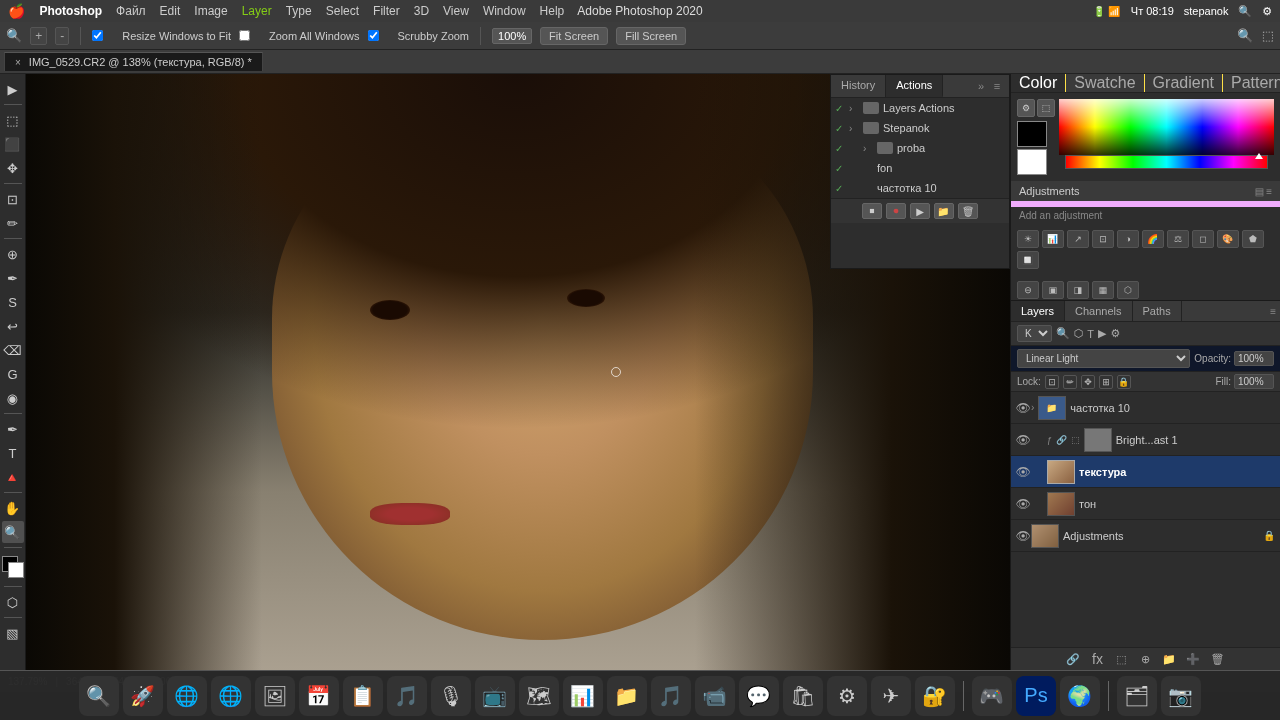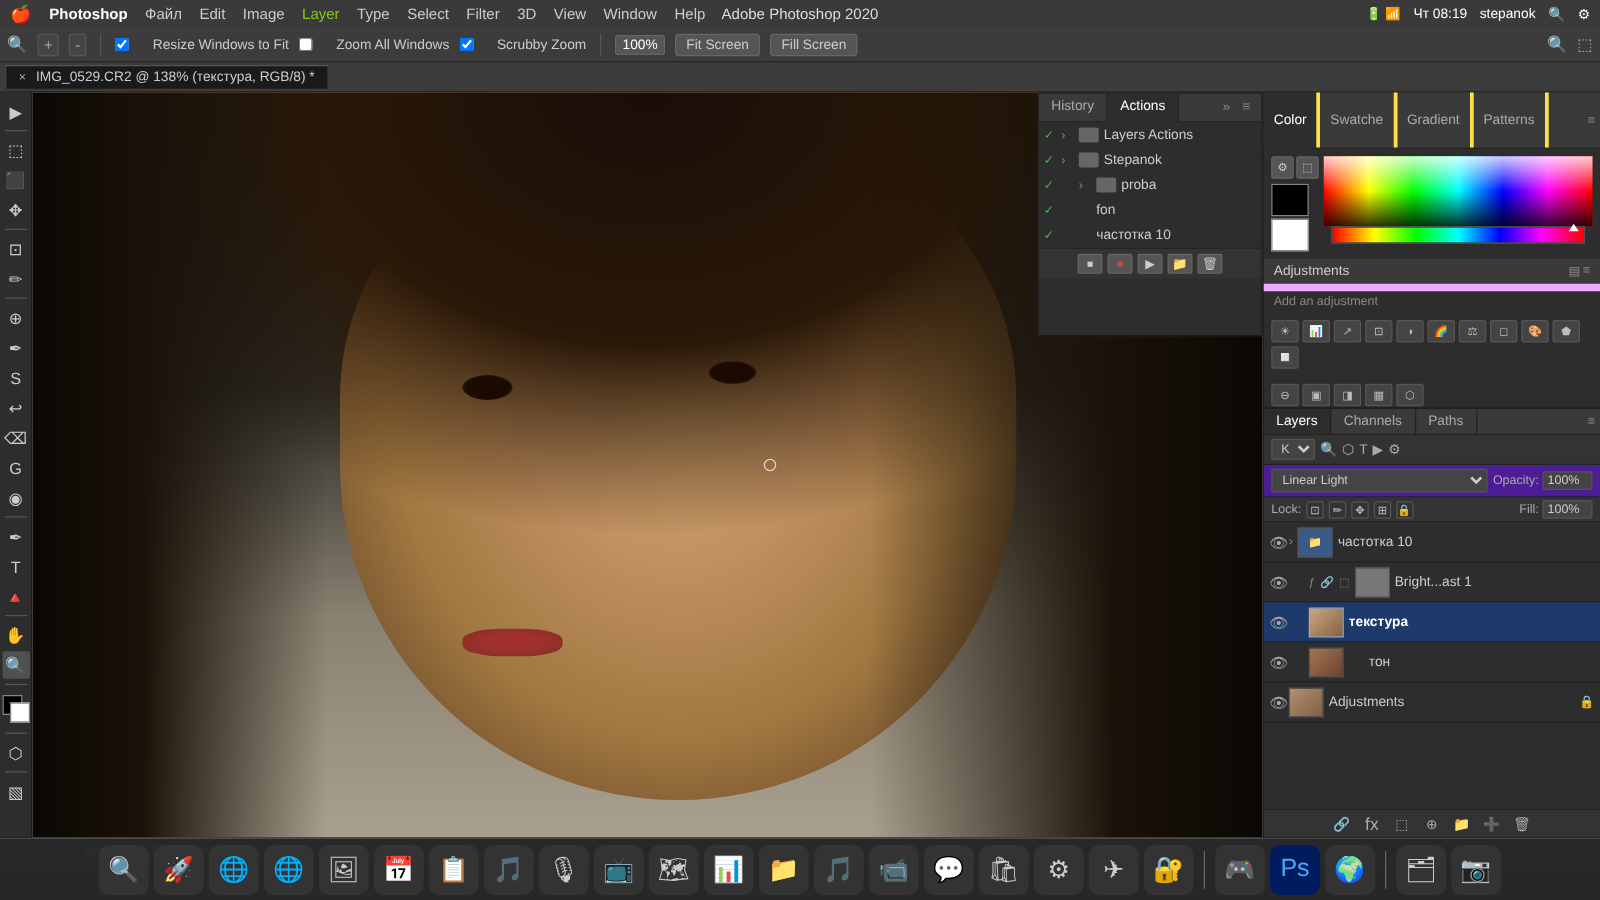--- a/index.html
+++ b/index.html
@@ -100,21 +100,21 @@
     .adj-icon-btn { width: 22px; height: 18px; background: #444; border: 1px solid #555; border-radius: 2px; cursor: pointer; display: flex; align-items: center; justify-content: center; font-size: 9px; color: #bbb; }
     .adj-subtitle { padding: 3px 8px; font-size: 10px; color: #888; }
 
     
     #layers-panel {
       flex: 1; display: flex; flex-direction: column; overflow: hidden;
     }
     .layers-tab-bar { display: flex; background: #3a3a3a; border-bottom: 1px solid #222; }
     .layers-tab { padding: 4px 10px; font-size: 11px; color: #aaa; cursor: pointer; border-right: 1px solid #222; }
     .layers-tab.active { background: #2d2d2d; color: #fff; }
-    .layers-options { display: flex; align-items: center; padding: 3px 6px; gap: 4px; background: #4c1d95; border-bottom: 1px solid #222; }
+    .layers-options { display: flex; align-items: center; padding: 3px 6px; gap: 4px; background: #0f172a; border-bottom: 1px solid #222; }
     .layers-mode { background: #444; border: 1px solid #555; padding: 2px 4px; border-radius: 2px; font-size: 10px; color: #ccc; flex: 1; }
     .layers-opacity { display: flex; align-items: center; gap: 3px; font-size: 10px; color: #aaa; }
     .opacity-input { background: #444; border: 1px solid #555; width: 40px; padding: 1px 3px; border-radius: 2px; color: #ccc; font-size: 10px; }
     .lock-row { display: flex; align-items: center; padding: 2px 6px; gap: 4px; background: #333; border-bottom: 1px solid #222; }
     .lock-label { font-size: 10px; color: #aaa; }
     .lock-icon { width: 14px; height: 14px; display: flex; align-items: center; justify-content: center; border: 1px solid #555; border-radius: 2px; cursor: pointer; font-size: 9px; color: #bbb; }
     .fill-row { margin-left: auto; display: flex; align-items: center; gap: 3px; font-size: 10px; color: #aaa; }
 
     .layers-list { flex: 1; overflow-y: auto; background: #2d2d2d; }
     .layer-item { display: flex; align-items: center; padding: 3px 4px; height: 32px; border-bottom: 1px solid #222; cursor: pointer; }
@@ -133,21 +133,21 @@
       width: 100%; height: 22px; background: #2d2d2d;
       display: flex; align-items: center; padding: 0 8px; gap: 8px;
       border-top: 1px solid #1a1a1a; font-size: 10px; color: #888;
     }
 
     
     #color-panel {
       display: flex; flex-direction: column;
     }
     .color-panel-tabs { display: flex; background: #3a3a3a; border-bottom: 1px solid #222; }
-    .color-tab { padding: 16px 8px; font-size: 11px; color: #aaa; cursor: pointer; border-right: 3px solid #fde047; }
+    .color-tab { padding: 0 8px; font-size: 16px; color: #aaa; cursor: pointer; border-right: 1px solid #fde047; }
     .color-tab.active { background: #2d2d2d; color: #fff; }
     .color-preview-area { display: flex; padding: 6px; gap: 4px; background: #2d2d2d; }
     .color-swatch-fg { width: 30px; height: 26px; background: #000; border: 1px solid #888; cursor: pointer; }
     .color-swatch-bg { width: 30px; height: 26px; background: #fff; border: 1px solid #888; cursor: pointer; }
     .color-gradient { flex: 1; height: 56px; position: relative; background: linear-gradient(to right, #ff0000, #ffff00, #00ff00, #00ffff, #0000ff, #ff00ff, #ff0000); }
     .color-gradient-overlay { position: absolute; top: 0; left: 0; width: 100%; height: 100%; background: linear-gradient(to bottom, rgba(255,255,255,0.8) 0%, rgba(0,0,0,0) 50%, rgba(0,0,0,0.8) 100%); }
     .color-spectrum-bar { height: 14px; background: linear-gradient(to right, #ff0000, #ffff00, #00ff00, #00ffff, #0000ff, #ff00ff, #ff0000); margin: 0 6px 6px; border: 1px solid #555; position: relative; }
     .spectrum-arrow { position: absolute; top: -3px; right: 4px; width: 0; height: 0; border-left: 4px solid transparent; border-right: 4px solid transparent; border-bottom: 6px solid #fff; }
 
     
@@ -469,21 +469,21 @@
         <div class="layer-item selected">
           <div class="layer-vis visible">👁</div>
           <div style="display:flex;align-items:center;flex:1;gap:4px;padding-left:16px;">
             <div style="width:28px;height:24px;background:linear-gradient(135deg,#c8a882,#8a6040);border:1px solid #888;border-color:#aaa;"></div>
             <span class="layer-name selected-text">текстура</span>
           </div>
         </div>
 
         <div class="layer-item">
           <div class="layer-vis visible">👁</div>
-          <div style="display:flex;align-items:center;flex:1;gap:20px;padding-left:16px;">
+          <div style="display:flex;align-items:center;flex:1;gap:4px;padding-left:16px;">
             <div style="width:28px;height:24px;background:linear-gradient(135deg,#a07850,#704030);border:1px solid #555;"></div>
             <span class="layer-name">тон</span>
           </div>
         </div>
 
         <div class="layer-item">
           <div class="layer-vis visible">👁</div>
           <div style="display:flex;align-items:center;flex:1;gap:4px;">
             <div style="width:28px;height:24px;background:linear-gradient(135deg,#b09070,#806040);border:1px solid #555;"></div>
             <span class="layer-name">Adjustments</span>

